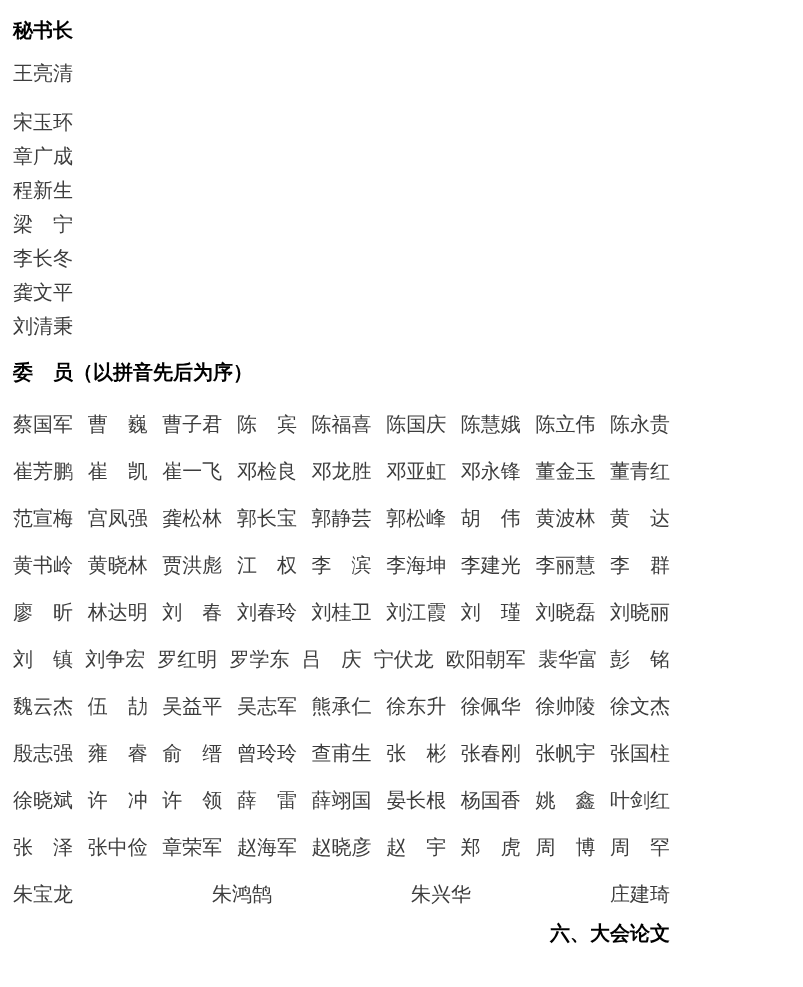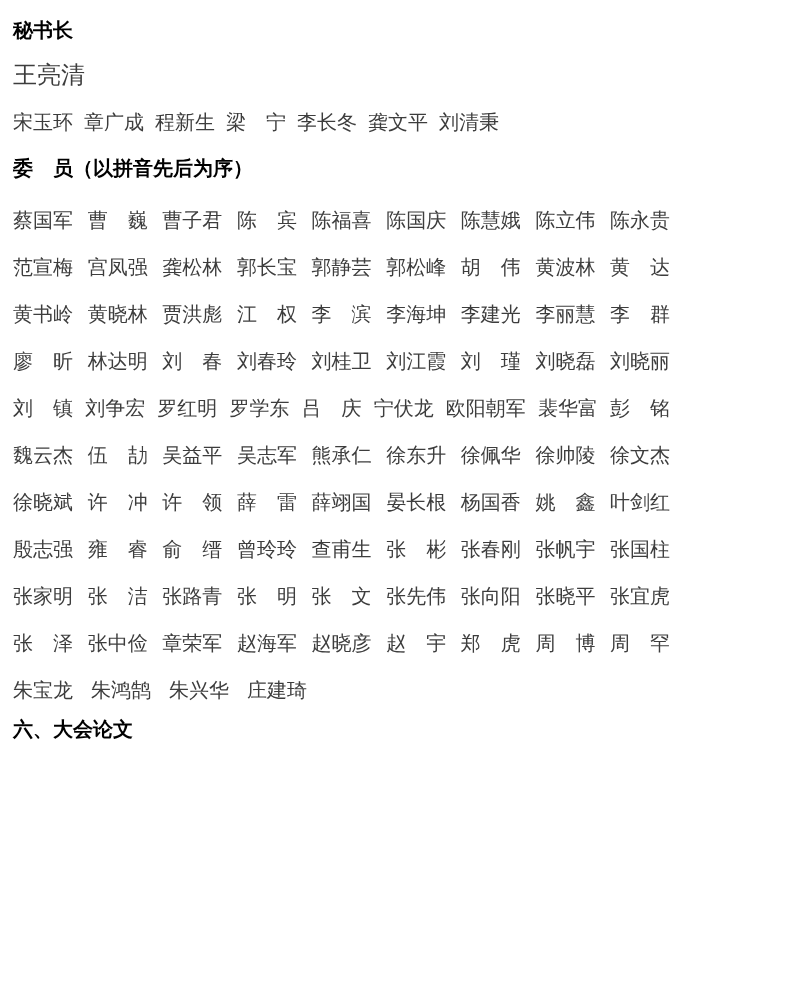--- a/index.html
+++ b/index.html
@@ -15,44 +15,46 @@
   }
   .heading {
     font-size: 20px;
     font-weight: bold;
     color: #000000;
     line-height: 23px;
     margin: 0;
   }
   #h-secretary { margin-bottom: 22px; }
   .single-name {
-    font-size: 24px;
+    font-size: 20px;
     line-height: 22px;
     margin: 0 0 25px 0;
+    font-family: Liberation Mono, monospace;
   }
   #h-deputy { margin-bottom: 25px; }
   .names-left {
     display: flex;
     gap: 11px;
     font-size: 20px;
     line-height: 23px;
     margin: 0 0 23px 0;
     white-space: nowrap;
+    flex-direction: column;
   }
   #h-members { margin-bottom: 29px; margin-top: 8px; }
   .member-row {
     display: flex;
     font-size: 20px;
     line-height: 23px;
     margin-bottom: 24px;
     white-space: nowrap;
   }
   .member-row.justify { justify-content: space-between; }
-  .member-row.left { gap: 18px; }
-  #h-papers { margin-top: -8px; }
+  .member-row.left { gap: 2px; justify-content: space-between; }
+  #h-papers { margin-top: -8px; text-align: right; }
 </style>
 </head>
 <body>
 
 <div class="doc">
 
   <h2 class="heading" id="h-secretary">秘书长</h2>
 
   <div class="single-name">王亮清</div>
 
@@ -73,20 +75,31 @@
       <div class="member-row justify">
         <span>蔡国军</span>
         <span>曹　巍</span>
         <span>曹子君</span>
         <span>陈　宾</span>
         <span>陈福喜</span>
         <span>陈国庆</span>
         <span>陈慧娥</span>
         <span>陈立伟</span>
         <span>陈永贵</span>
+      </div>
+      <div class="member-row justify">
+        <span>崔芳鹏</span>
+        <span>崔　凯</span>
+        <span>崔一飞</span>
+        <span>邓检良</span>
+        <span>邓龙胜</span>
+        <span>邓亚虹</span>
+        <span>邓永锋</span>
+        <span>董金玉</span>
+        <span>董青红</span>
       </div>
       <div class="member-row justify">
         <span>范宣梅</span>
         <span>宫凤强</span>
         <span>龚松林</span>
         <span>郭长宝</span>
         <span>郭静芸</span>
         <span>郭松峰</span>
         <span>胡　伟</span>
         <span>黄波林</span>
@@ -130,51 +143,40 @@
         <span>伍　劼</span>
         <span>吴益平</span>
         <span>吴志军</span>
         <span>熊承仁</span>
         <span>徐东升</span>
         <span>徐佩华</span>
         <span>徐帅陵</span>
         <span>徐文杰</span>
       </div>
       <div class="member-row justify">
-        <span>徐晓斌</span>
-        <span>许　冲</span>
-        <span>许　领</span>
-        <span>薛　雷</span>
-        <span>薛翊国</span>
-        <span>晏长根</span>
-        <span>杨国香</span>
-        <span>姚　鑫</span>
-        <span>叶剑红</span>
-      </div>
-      <div class="member-row justify">
         <span>殷志强</span>
         <span>雍　睿</span>
         <span>俞　缙</span>
         <span>曾玲玲</span>
         <span>查甫生</span>
         <span>张　彬</span>
         <span>张春刚</span>
         <span>张帆宇</span>
         <span>张国柱</span>
       </div>
       <div class="member-row justify">
-        <span>张家明</span>
-        <span>张　洁</span>
-        <span>张路青</span>
-        <span>张　明</span>
-        <span>张　文</span>
-        <span>张先伟</span>
-        <span>张向阳</span>
-        <span>张晓平</span>
-        <span>张宜虎</span>
+        <span>徐晓斌</span>
+        <span>许　冲</span>
+        <span>许　领</span>
+        <span>薛　雷</span>
+        <span>薛翊国</span>
+        <span>晏长根</span>
+        <span>杨国香</span>
+        <span>姚　鑫</span>
+        <span>叶剑红</span>
       </div>
       <div class="member-row justify">
         <span>张　泽</span>
         <span>张中俭</span>
         <span>章荣军</span>
         <span>赵海军</span>
         <span>赵晓彦</span>
         <span>赵　宇</span>
         <span>郑　虎</span>
         <span>周　博</span>

